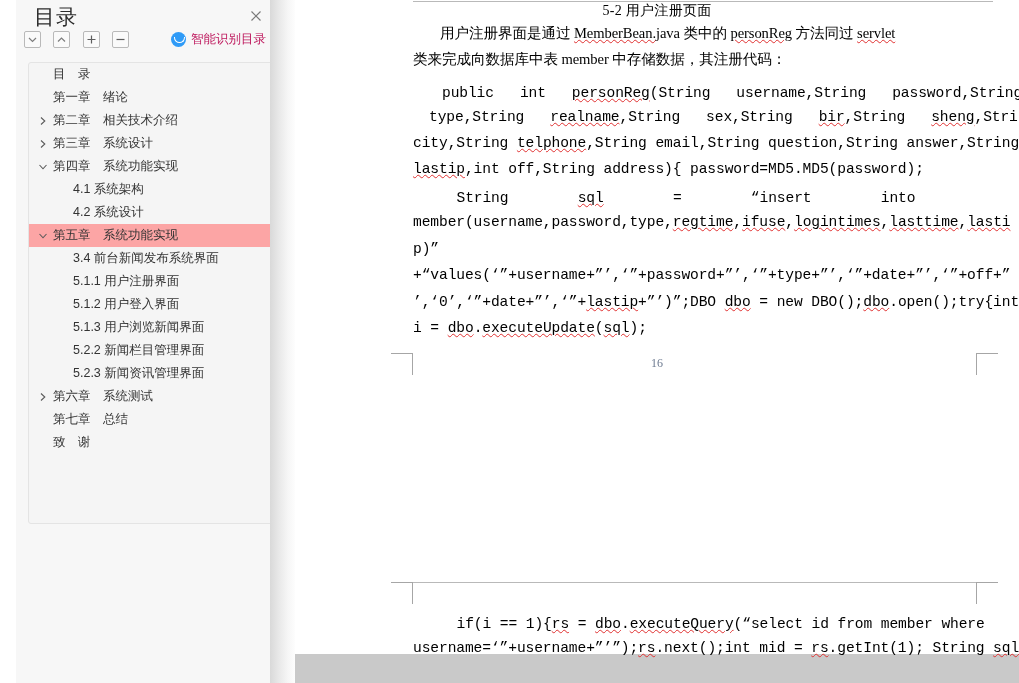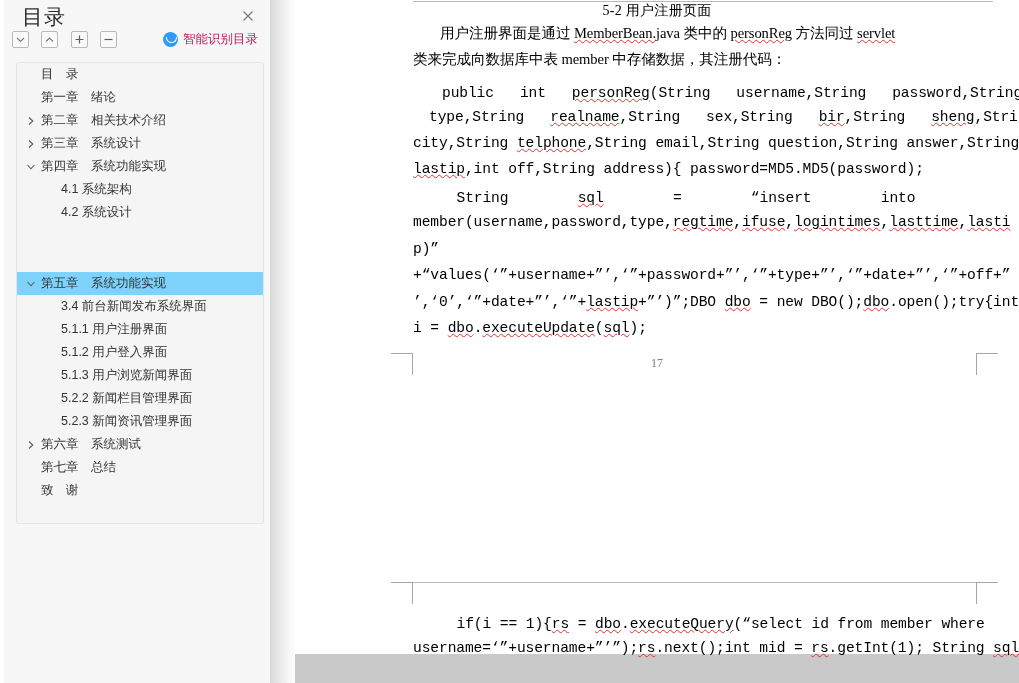--- a/index.html
+++ b/index.html
@@ -6,24 +6,24 @@
   html, body {
     width: 1019px; height: 683px;
     overflow: hidden;
     background: #ffffff;
     font-family: "Liberation Sans", "DejaVu Sans", sans-serif;
   }
   #app { position: relative; width: 1019px; height: 683px; overflow: hidden; background:#fff; }
 
   
   #sidebar {
-    position: absolute; left: 4px; top: 0;
+    position: absolute; left: 16px; top: 0;
     width: 270px; height: 683px;
     background: #f7f7f7;
-    border-right: 2px solid #14b8a6;
+    border-right: 6px solid #14b8a6;
   }
   #toc-header {
     position: relative;
     height: 30px;
     padding: 2px 0 0 18px;
   }
   #toc-title {
     font-size: 21px;
     color: #2b2b2b;
     font-weight: 400;
@@ -97,21 +97,21 @@
   }
   .toc-item {
     position: relative;
     height: 23px;
     line-height: 23px;
     font-size: 12.5px;
     color: #333333;
     white-space: nowrap;
     cursor: pointer;
   }
-  .toc-item.selected { background: #7dd3fc; margin-top: 48px; }
+  .toc-item.selected { background: #fca5a5; }
   .toc-arrow {
     position: absolute;
     left: 8px; top: 0;
     width: 12px; height: 23px;
     cursor: pointer;
   }
   .toc-arrow svg { position:absolute; left:1px; top:7px; }
   .toc-label { display: inline-block; }
   .lvl0 .toc-label { padding-left: 24px; }
   .lvl1 .toc-label { padding-left: 44px; }
@@ -312,21 +312,21 @@
           <div class="doc-text body-line mono" style="top: 324px; left: 118px;">i = <span class="sp-wavy">dbo</span>.<span class="sp-wavy">executeUpdate</span>(<span class="sp-wavy">sql</span>);</div>
         </div>
       <div class="crop tl" style="left:96px; top:357px;">
           <i class="h"></i>
           <i class="v"></i>
         </div>
       <div class="crop tr" style="left:681px; top:357px;">
           <i class="h"></i>
           <i class="v"></i>
         </div>
-      <div class="doc-text page-num" style="top:360px;">17</div>
+      <div class="doc-text page-num" style="top:360px;">16</div>
     </div>
 
     <div id="page-gap"></div>
 
     <div class="page" id="page-17">
       <div class="crop tl" style="left:96px; top:110px;">
           <i class="h"></i>
           <i class="v"></i>
         </div>
       <div class="hdr-rule" style="left:118px; top:110px; width:563px;"></div>

